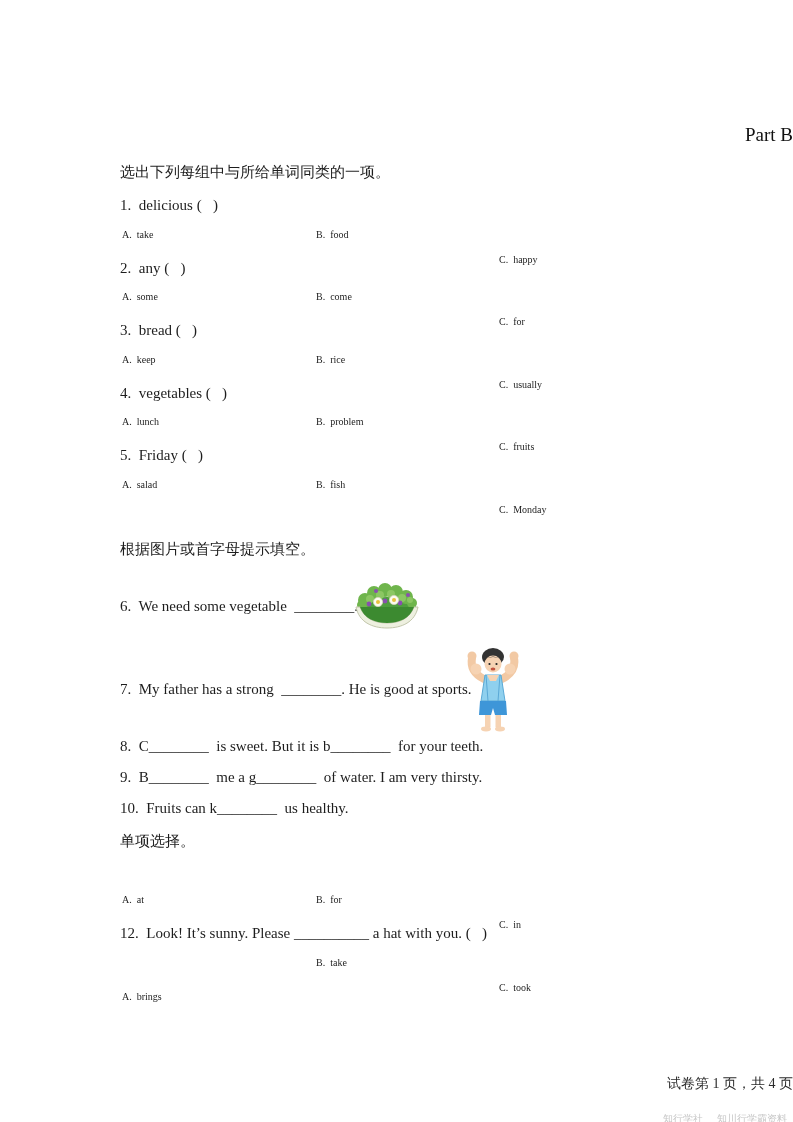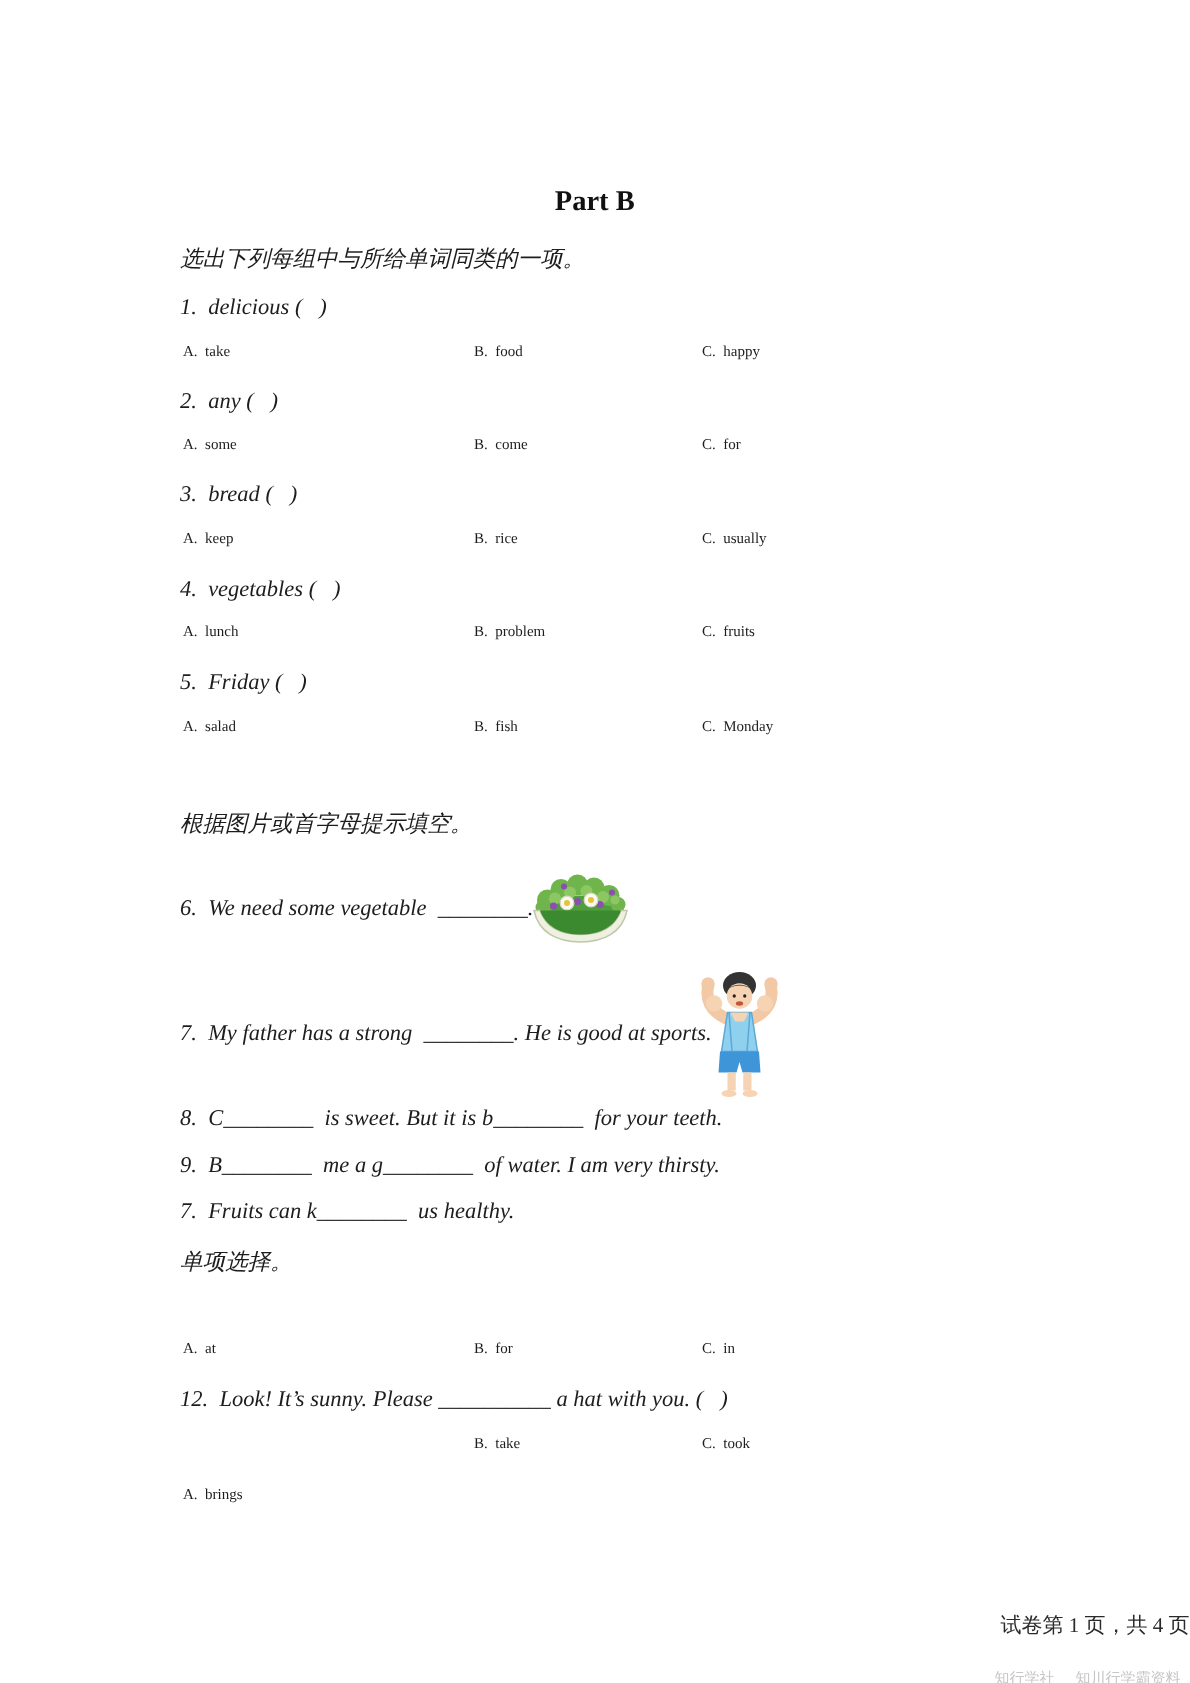--- a/index.html
+++ b/index.html
@@ -6,32 +6,32 @@
   .page{
     position:relative;
     width:793px;height:1122px;
     background:#ffffff;
     font-family:"Liberation Serif","DejaVu Serif",serif;
     color:#1d1d1d;
     overflow:hidden;
   }
   .title{
     position:absolute;left:0;right:0;top:124px;
-    text-align:center;font-weight:bold;font-size:19px;color:#111;
+    text-align:right;font-weight:normal;font-size:19px;color:#111;
     white-space:pre;
   }
   .line{
     position:absolute;left:120px;
-    font-size:15px;white-space:pre;color:#1d1d1d;font-style:italic;
+    font-size:15px;white-space:pre;color:#1d1d1d;
   }
   .opt{
     position:absolute;
     font-size:10px;white-space:pre;color:#1d1d1d;
   }
-  .opt.a{left:122px;} .opt.b{left:316px;font-family:Liberation Serif, serif;} .opt.c{left:468px;}
+  .opt.a{left:122px;} .opt.b{left:316px;font-family:Liberation Serif, serif;} .opt.c{left:499px;margin-top:25px;}
   .img-box{position:absolute;}
   .footer{
     position:absolute;left:0;right:0;top:1075px;
     text-align:right;font-size:14px;color:#2a2a2a;white-space:pre;
   }
   .watermark{
     position:absolute;top:1101px;right:6px;
     font-size:10px;color:#c6c6c6;
     font-family:"Liberation Sans","DejaVu Sans",sans-serif;
     white-space:pre;
@@ -140,21 +140,21 @@
 
       <rect x="22" y="70" width="5.5" height="12" fill="#f6d3b3"></rect>
       <rect x="32.5" y="70" width="5.5" height="12" fill="#f6d3b3"></rect>
       <ellipse cx="23" cy="84" rx="5" ry="2.4" fill="#f6d3b3"></ellipse>
       <ellipse cx="37" cy="84" rx="5" ry="2.4" fill="#f6d3b3"></ellipse>
     </svg>
   </div>
 
   <div class="line" style="top:738px">8.  C________  is sweet. But it is b________  for your teeth.</div>
   <div class="line" style="top:769px">9.  B________  me a g________  of water. I am very thirsty.</div>
-  <div class="line" style="top:800px">7.  Fruits can k________  us healthy.</div>
+  <div class="line" style="top:800px">10.  Fruits can k________  us healthy.</div>
 
   <div class="line" style="top:832px">单项选择。</div>
 
   <div class="opt a" style="top:894px">A.  at</div>
   <div class="opt b" style="top:894px">B.  for</div>
   <div class="opt c" style="top:894px">C.  in</div>
 
   <div class="line" style="top:925px">12.  Look! It’s sunny. Please __________ a hat with you. (   )</div>
   <div class="opt a" style="top:991px">A.  brings</div>
   <div class="opt b" style="top:957px">B.  take</div>

